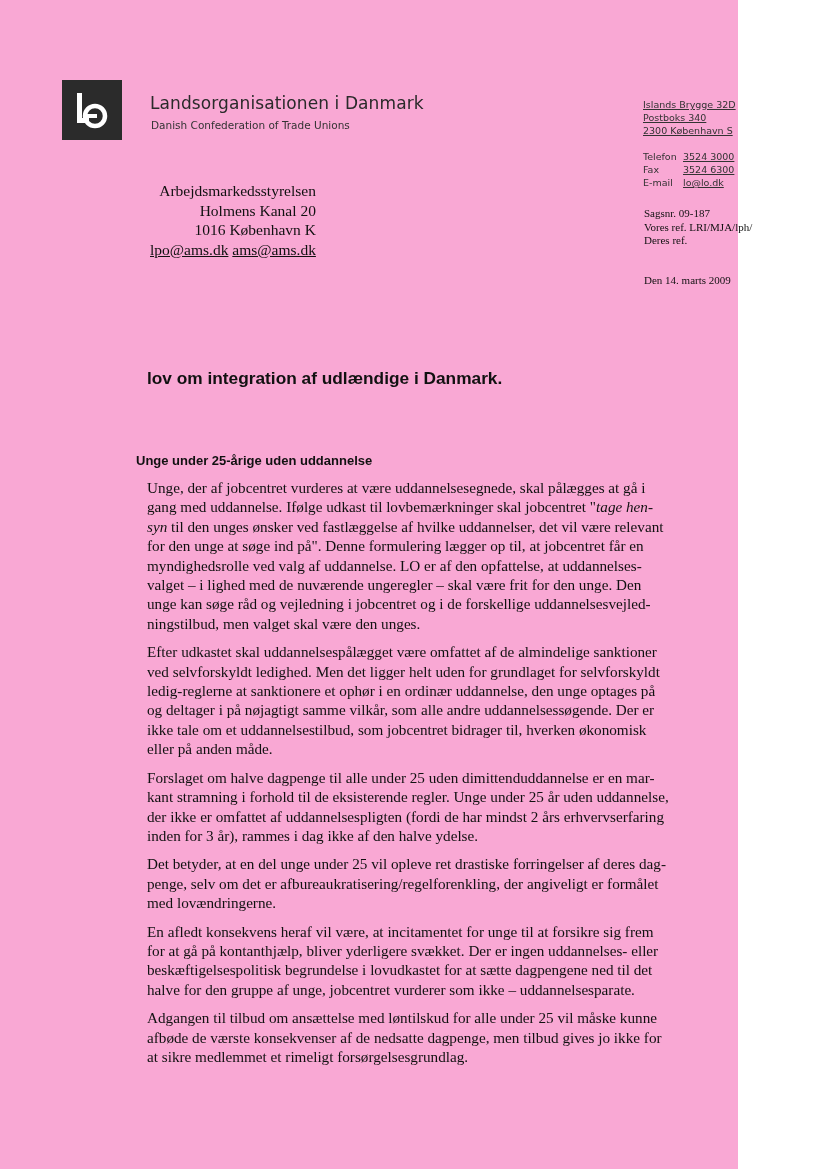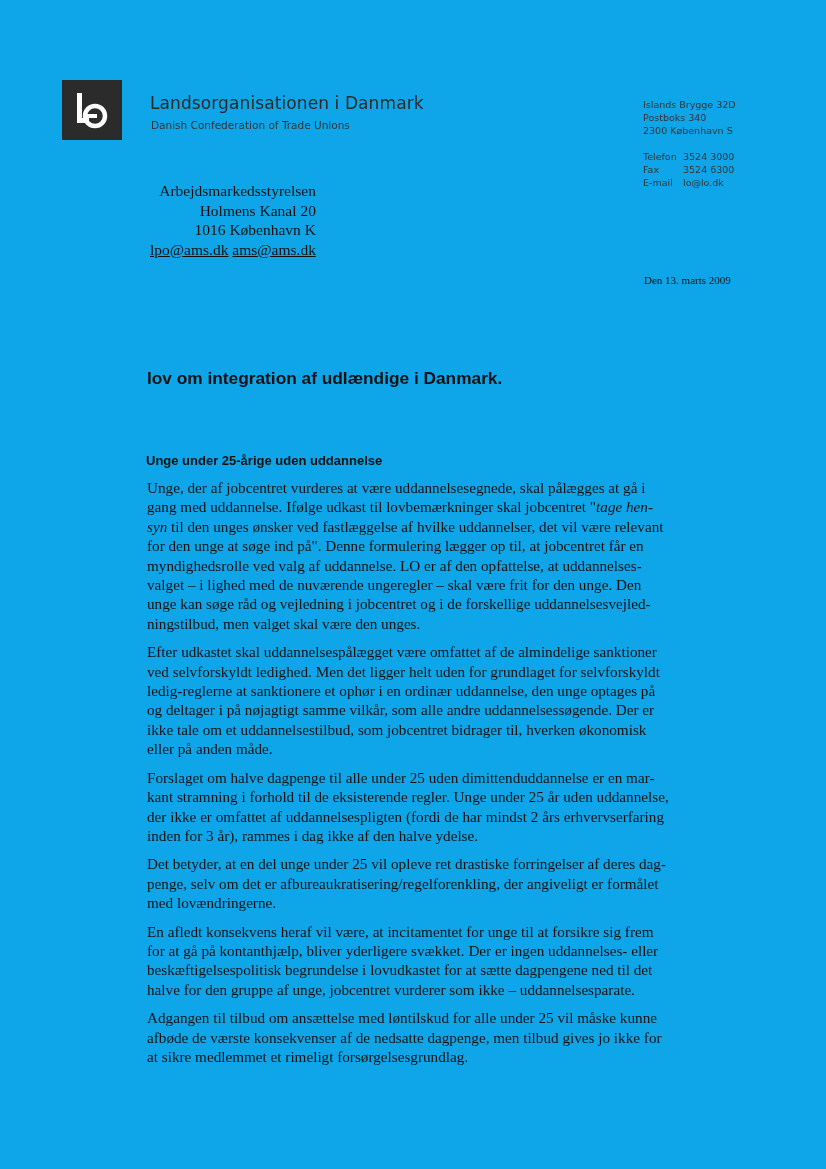--- a/index.html
+++ b/index.html
@@ -1,39 +1,39 @@
 <!DOCTYPE html>
 <html><head>
 <meta charset="utf-8">
 <style>
   html, body { margin: 0; padding: 0; background: #ffffff; }
   body { width: 826px; height: 1169px; position: relative; overflow: hidden; color: #1a1a1a; }
-  .page { position: absolute; left: 0; top: 0; width: 826px; height: 1169px; background: #0ea5e9; }
+  .page { position: absolute; left: 0; top: 0; width: 738px; height: 1169px; background: #f9a8d4; }
 
   .logo-box { position: absolute; left: 62px; top: 80px; width: 60px; height: 60px; background: #2b2b2b; }
   .logo-box svg { position: absolute; left: 0; top: 0; }
 
   .org-name { position: absolute; left: 150px; top: 93px; font-family: "DejaVu Sans", sans-serif; font-size: 17px; color: #2a2a2a; letter-spacing: 0.1px; white-space: nowrap; }
   .org-sub { position: absolute; left: 151px; top: 119px; font-family: "DejaVu Sans", sans-serif; font-size: 10.5px; color: #333; white-space: nowrap; }
 
-  .contact { position: absolute; left: 643px; top: 98px; font-family: "DejaVu Sans", sans-serif; font-size: 9.5px; color: #333; line-height: 13px; }
+  .contact { position: absolute; left: 643px; top: 98px; font-family: "DejaVu Sans", sans-serif; font-size: 9.5px; color: #333; line-height: 13px; text-decoration: underline; }
   .contact .row { white-space: nowrap; }
   .contact .gap { height: 13px; }
   .contact .lbl { display: inline-block; width: 40px; }
 
   .refs { position: absolute; left: 644px; top: 207px; font-family: "Liberation Serif", serif; font-size: 11px; color: #111; line-height: 13.5px; }
   .refs .row { white-space: nowrap; }
   .date { position: absolute; left: 644px; top: 274px; font-family: "Liberation Serif", serif; font-size: 11px; color: #111; white-space: nowrap; }
 
   .recipient { position: absolute; left: 150px; top: 181px; font-family: "Liberation Serif", serif; font-size: 15.5px; line-height: 19.5px; color: #111; }
   .recipient .row { white-space: nowrap; text-align: right; }
   .recipient a { color: #111; text-decoration: underline; margin-top: 32px; }
 
   .doc-title { position: absolute; left: 147px; top: 368px; width: 540px; font-family: "Liberation Sans", sans-serif; font-weight: bold; font-size: 17.3px; line-height: 21px; color: #111; }
-  .section-head { position: absolute; left: 146px; top: 453px; font-family: "Liberation Sans", sans-serif; font-weight: bold; font-size: 13px; color: #111; white-space: nowrap; }
+  .section-head { position: absolute; left: 136px; top: 453px; font-family: "Liberation Sans", sans-serif; font-weight: bold; font-size: 13px; color: #111; white-space: nowrap; }
 
   .body-text { position: absolute; left: 147px; top: 478px; width: 540px; font-family: "Liberation Serif", serif; font-size: 15.2px; line-height: 19.4px; color: #111; }
   .body-text p { margin: 0 0 9px 0; }
   .body-text .line { display: block; white-space: nowrap; }
   .body-text i { font-style: italic; }
 </style>
 </head>
 <body>
 
 <div class="page">
@@ -53,21 +53,26 @@
   <div class="contact">
     <div class="row">Islands Brygge 32D</div>
     <div class="row">Postboks 340</div>
     <div class="row">2300 København S</div>
     <div class="gap"></div>
     <div class="row"><span class="lbl">Telefon</span><span>3524 3000</span></div>
     <div class="row"><span class="lbl">Fax</span><span>3524 6300</span></div>
     <div class="row"><span class="lbl">E-mail</span><span>lo@lo.dk</span></div>
   </div>
 
-  <div class="date">Den 13. marts 2009</div>
+  <div class="refs">
+    <div class="row">Sagsnr. 09-187</div>
+    <div class="row">Vores ref. LRI/MJA/lph/</div>
+    <div class="row">Deres ref.</div>
+  </div>
+  <div class="date">Den 14. marts 2009</div>
 
   <div class="recipient">
     <div class="row">Arbejdsmarkedsstyrelsen</div>
     <div class="row">Holmens Kanal 20</div>
     <div class="row">1016 København  K</div>
     <div class="row">
       <a>lpo@ams.dk</a>
       <a>ams@ams.dk</a>
     </div>
   </div>

